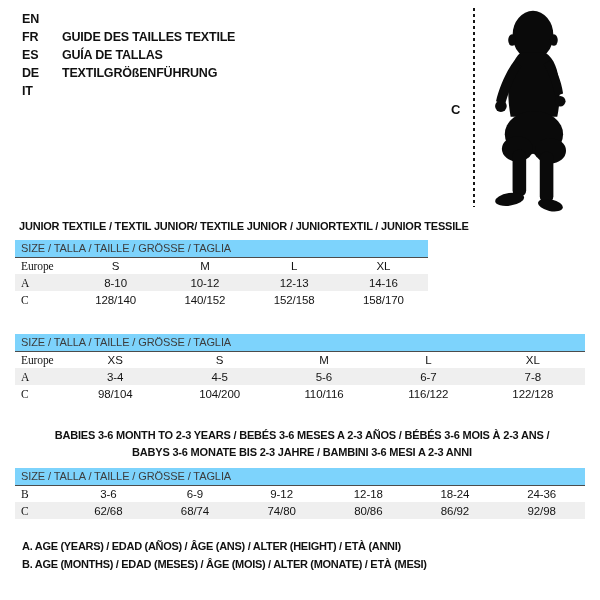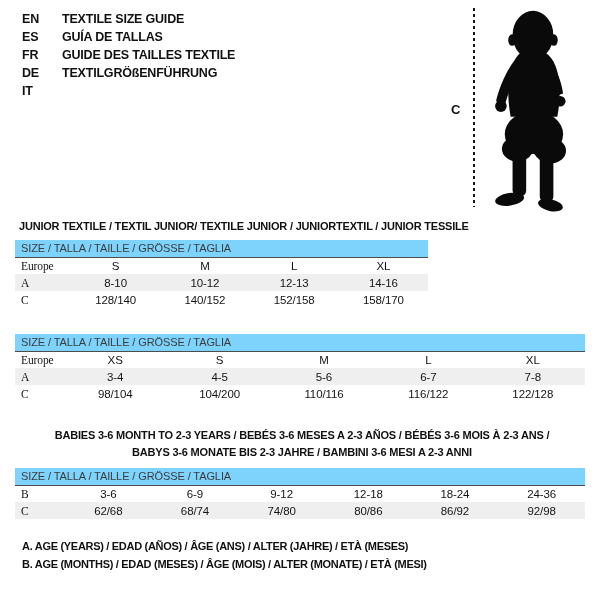--- a/index.html
+++ b/index.html
@@ -45,29 +45,28 @@
     line-height:17.5px; white-space:nowrap; }
 </style>
 </head>
 <body>
 
 <div class="page">
 
   <div class="langs">
     <div class="lang-row">
       <span class="lang-code">EN</span>
-      <span>TEXTILE SIZE GUIDE</span>
+    </div>
+    <div class="lang-row">
+      <span class="lang-code">FR</span>
+      <span>GUIDE DES TAILLES TEXTILE</span>
     </div>
     <div class="lang-row">
       <span class="lang-code">ES</span>
       <span>GUÍA DE TALLAS</span>
-    </div>
-    <div class="lang-row">
-      <span class="lang-code">FR</span>
-      <span>GUIDE DES TAILLES TEXTILE</span>
     </div>
     <div class="lang-row">
       <span class="lang-code">DE</span>
       <span>TEXTILGRÖßENFÜHRUNG</span>
     </div>
     <div class="lang-row">
       <span class="lang-code">IT</span>
     </div>
   </div>
 
@@ -210,17 +209,17 @@
         <td>74/80</td>
         <td>80/86</td>
         <td>86/92</td>
         <td>92/98</td>
       </tr>
     </tbody>
       </table>
   </div>
 
   <div class="footnotes">
-    <div class="footnote">A. AGE (YEARS) / EDAD (AÑOS) / ÂGE (ANS) / ALTER (JAHRE) / ETÀ (MESES)</div>
+    <div class="footnote">A. AGE (YEARS) / EDAD (AÑOS) / ÂGE (ANS) / ALTER (HEIGHT) / ETÀ (ANNI)</div>
     <div class="footnote">B. AGE (MONTHS) / EDAD (MESES) / ÂGE (MOIS) / ALTER (MONATE) / ETÀ (MESI)</div>
   </div>
 
 </div>
 
 </body></html>

